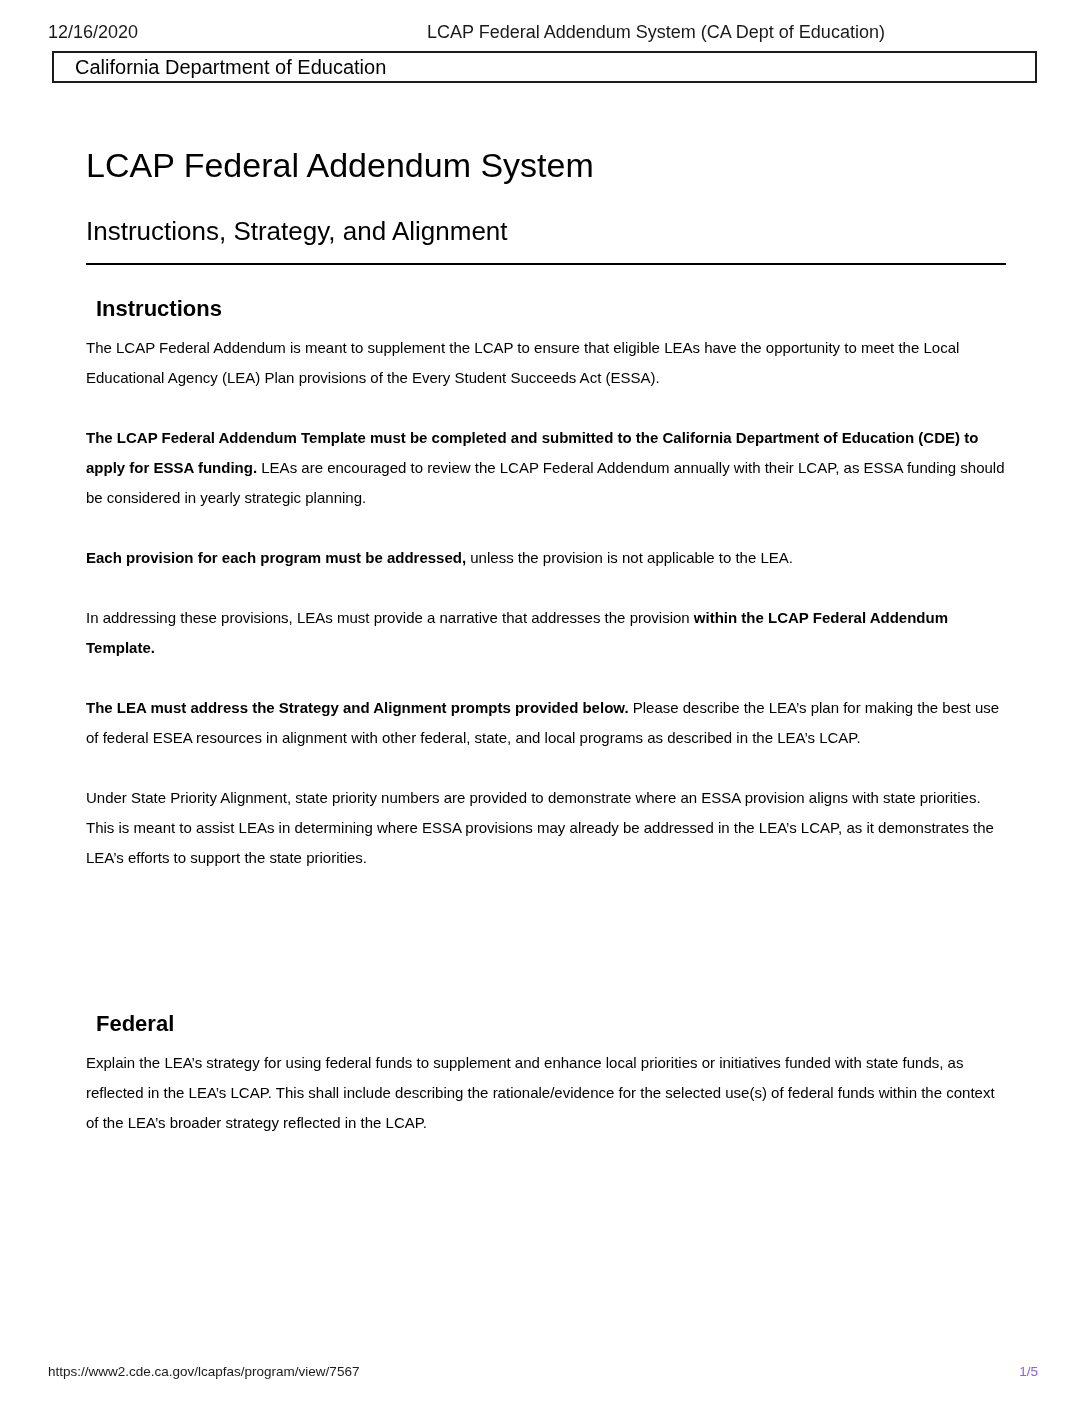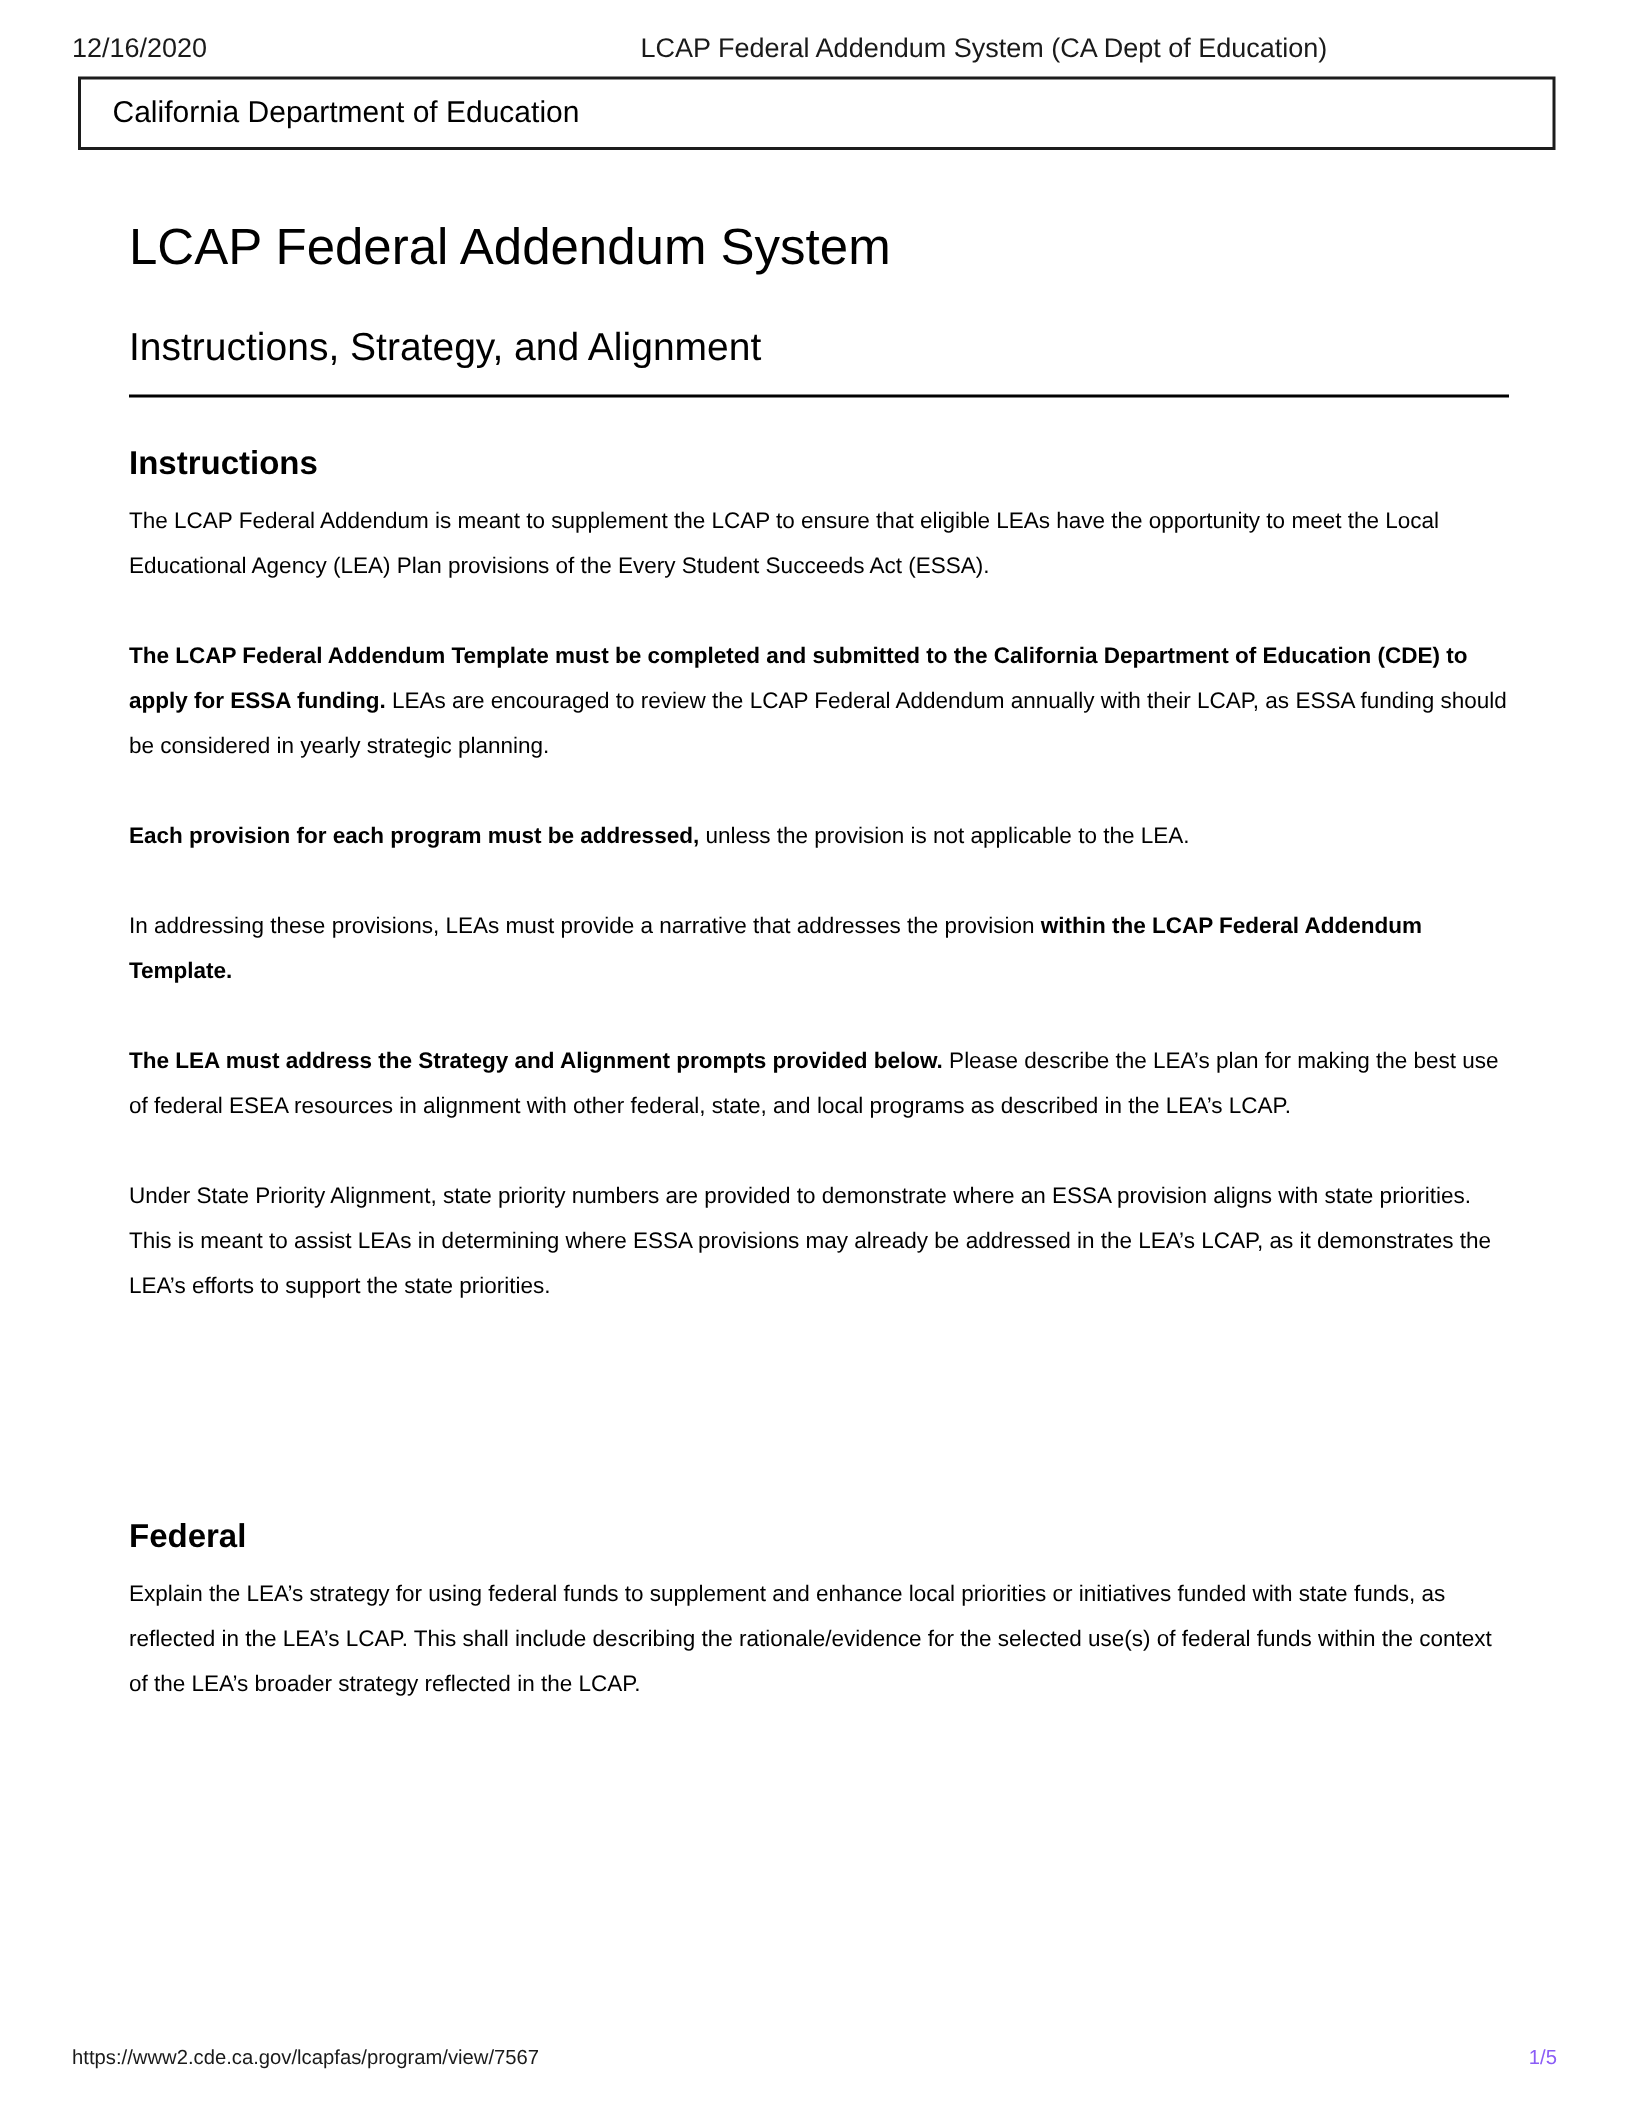--- a/index.html
+++ b/index.html
@@ -15,41 +15,41 @@
   }
 
   
   .print-date  { position: absolute; top: 24px; left: 48px;  font-size: 18px; line-height: 16px; color: #1a1a1a; }
   .print-title { position: absolute; top: 24px; left: 427px; font-size: 18px; line-height: 16px; color: #1a1a1a; }
 
   
   .banner {
     position: absolute;
     top: 51px; left: 52px;
-    width: 985px; height: 49px;
+    width: 985px; height: 32px;
     border: 2px solid #1c1c1c;
     display: flex; align-items: center;
     padding-left: 21px;
     font-size: 20px;
   }
 
   
   .content { position: absolute; top: 100px; left: 86px; width: 920px; }
   .doc-title {
     font-size: 34px; font-weight: 400;
     line-height: 40px; margin: 45px 0 0;
   }
   .doc-subtitle {
     font-size: 26px; font-weight: 400;
     line-height: 32px; margin: 30px 0 0;
   }
   .rule { border: 0; border-top: 2px solid #000; margin: 16px 0 0; }
   .section-heading {
     font-size: 22px; font-weight: 700;
-    line-height: 28px; margin: 30px 0 -20px;
+    line-height: 28px; margin: 30px 10px -20px;
   }
   .section-heading.strategy { margin-top: 137px; }
   .content p {
     font-size: 15px; line-height: 30px;
     margin: 30px 0 0;
   }
   .content b { font-weight: 700; }
 
   
   .footer-url  { position: absolute; top: 1364px; left: 48px;  font-size: 13.5px; color: #1a1a1a; }

